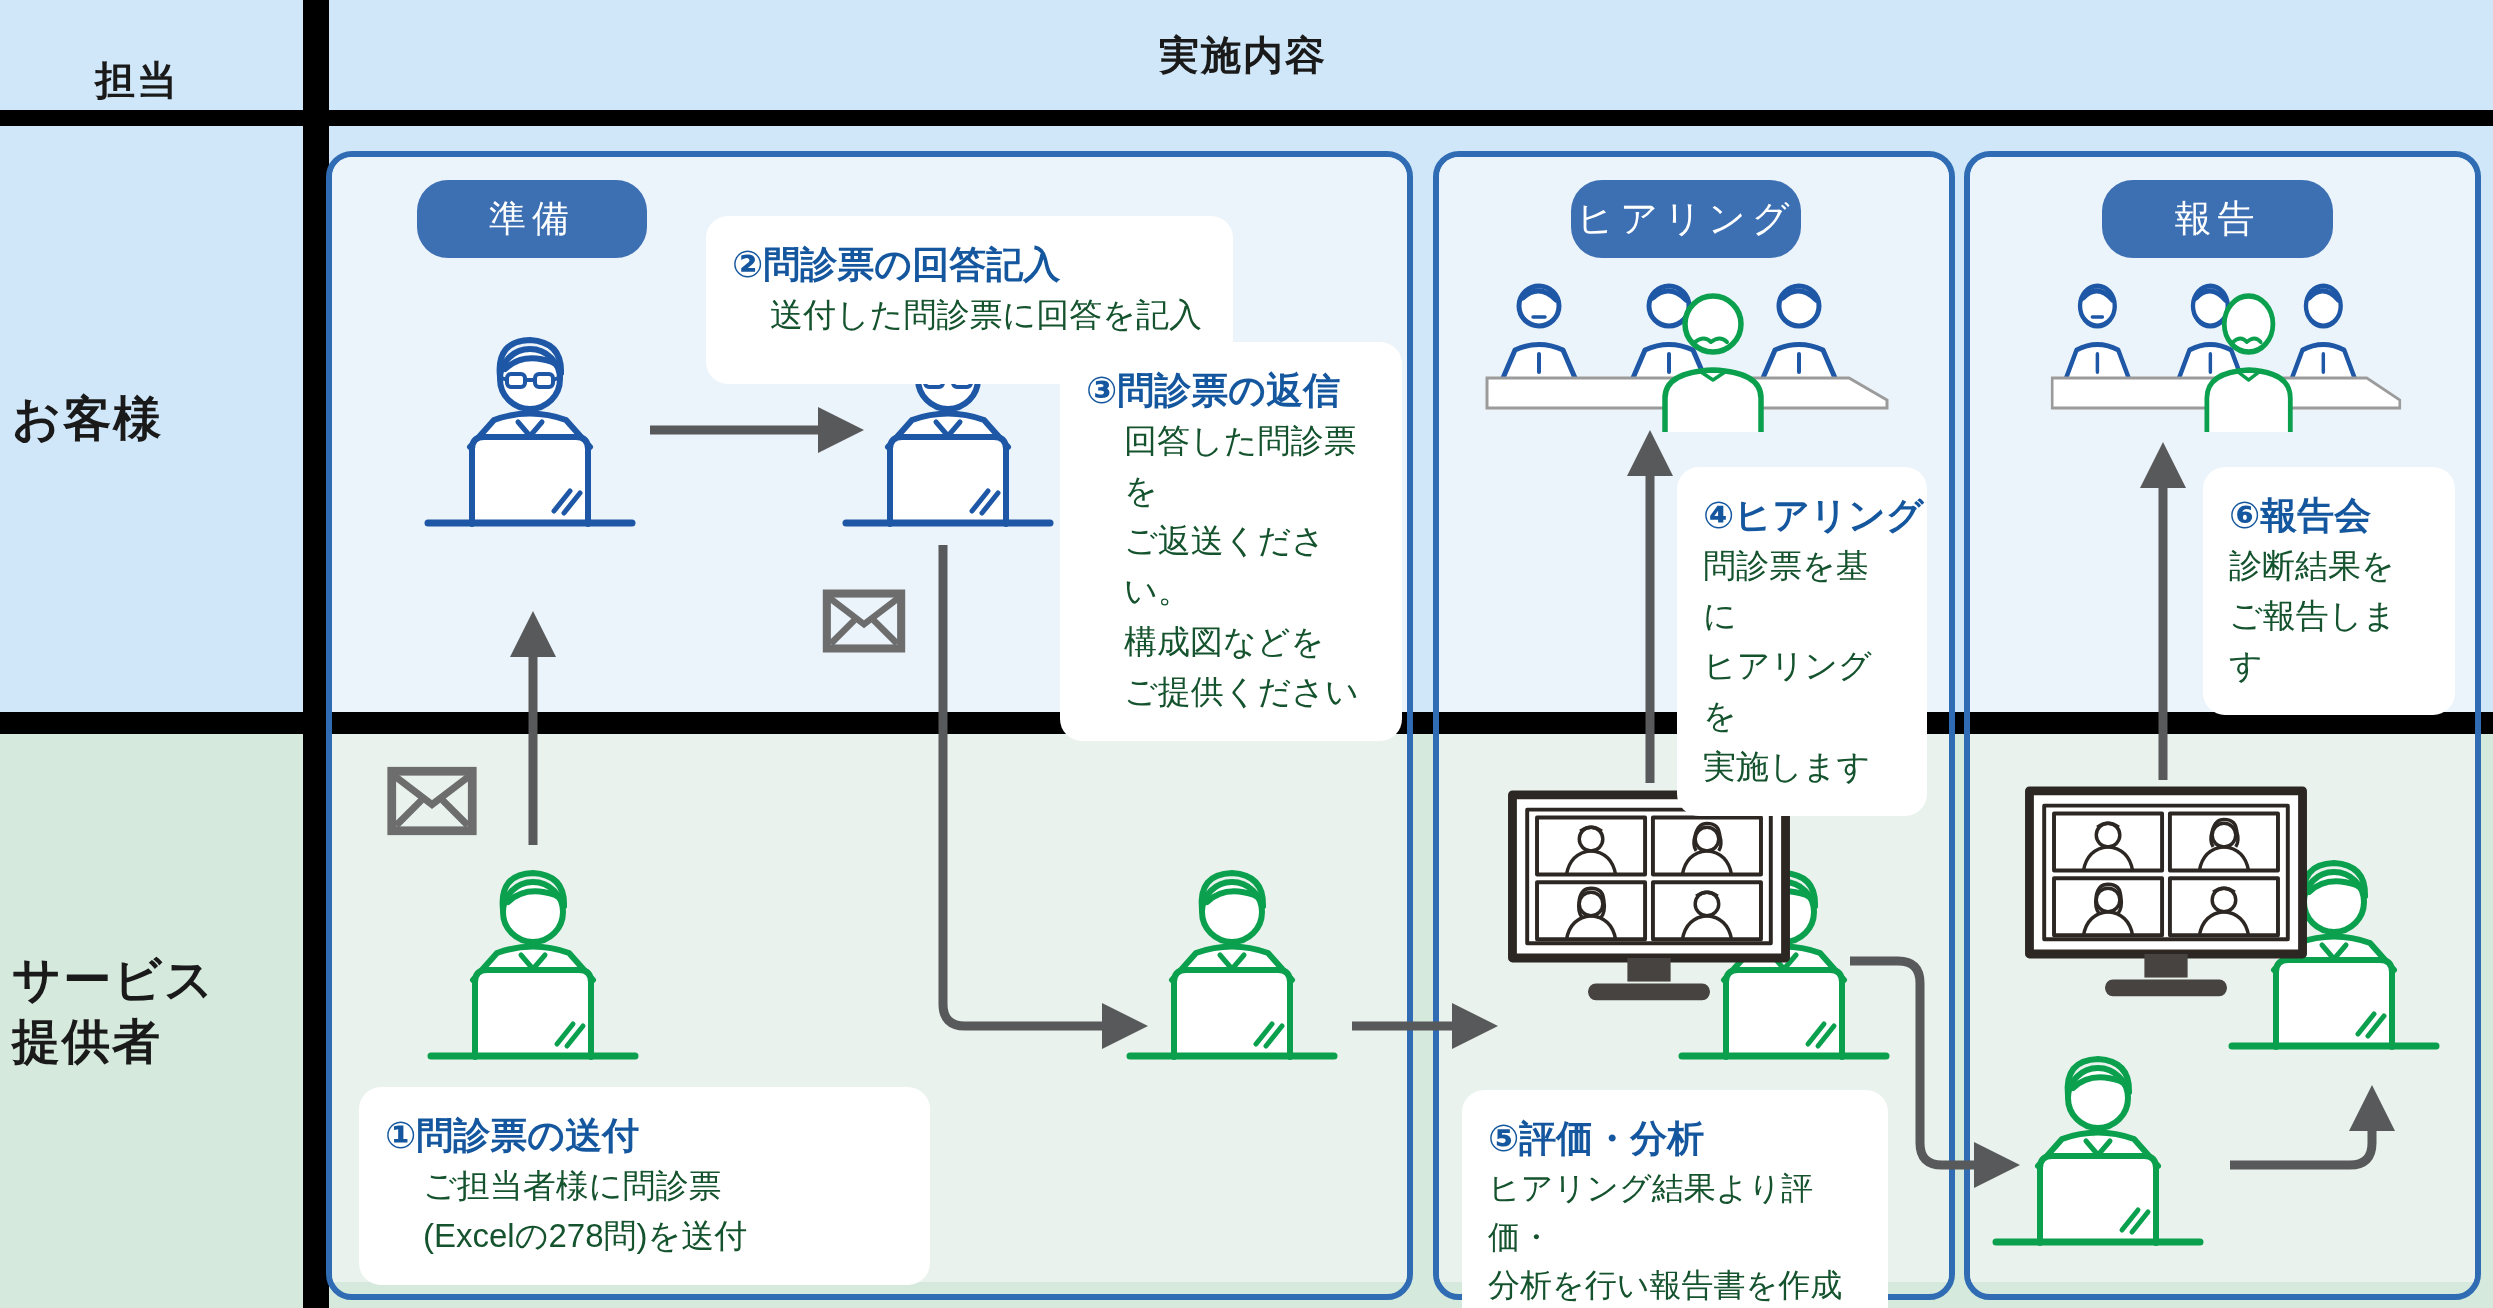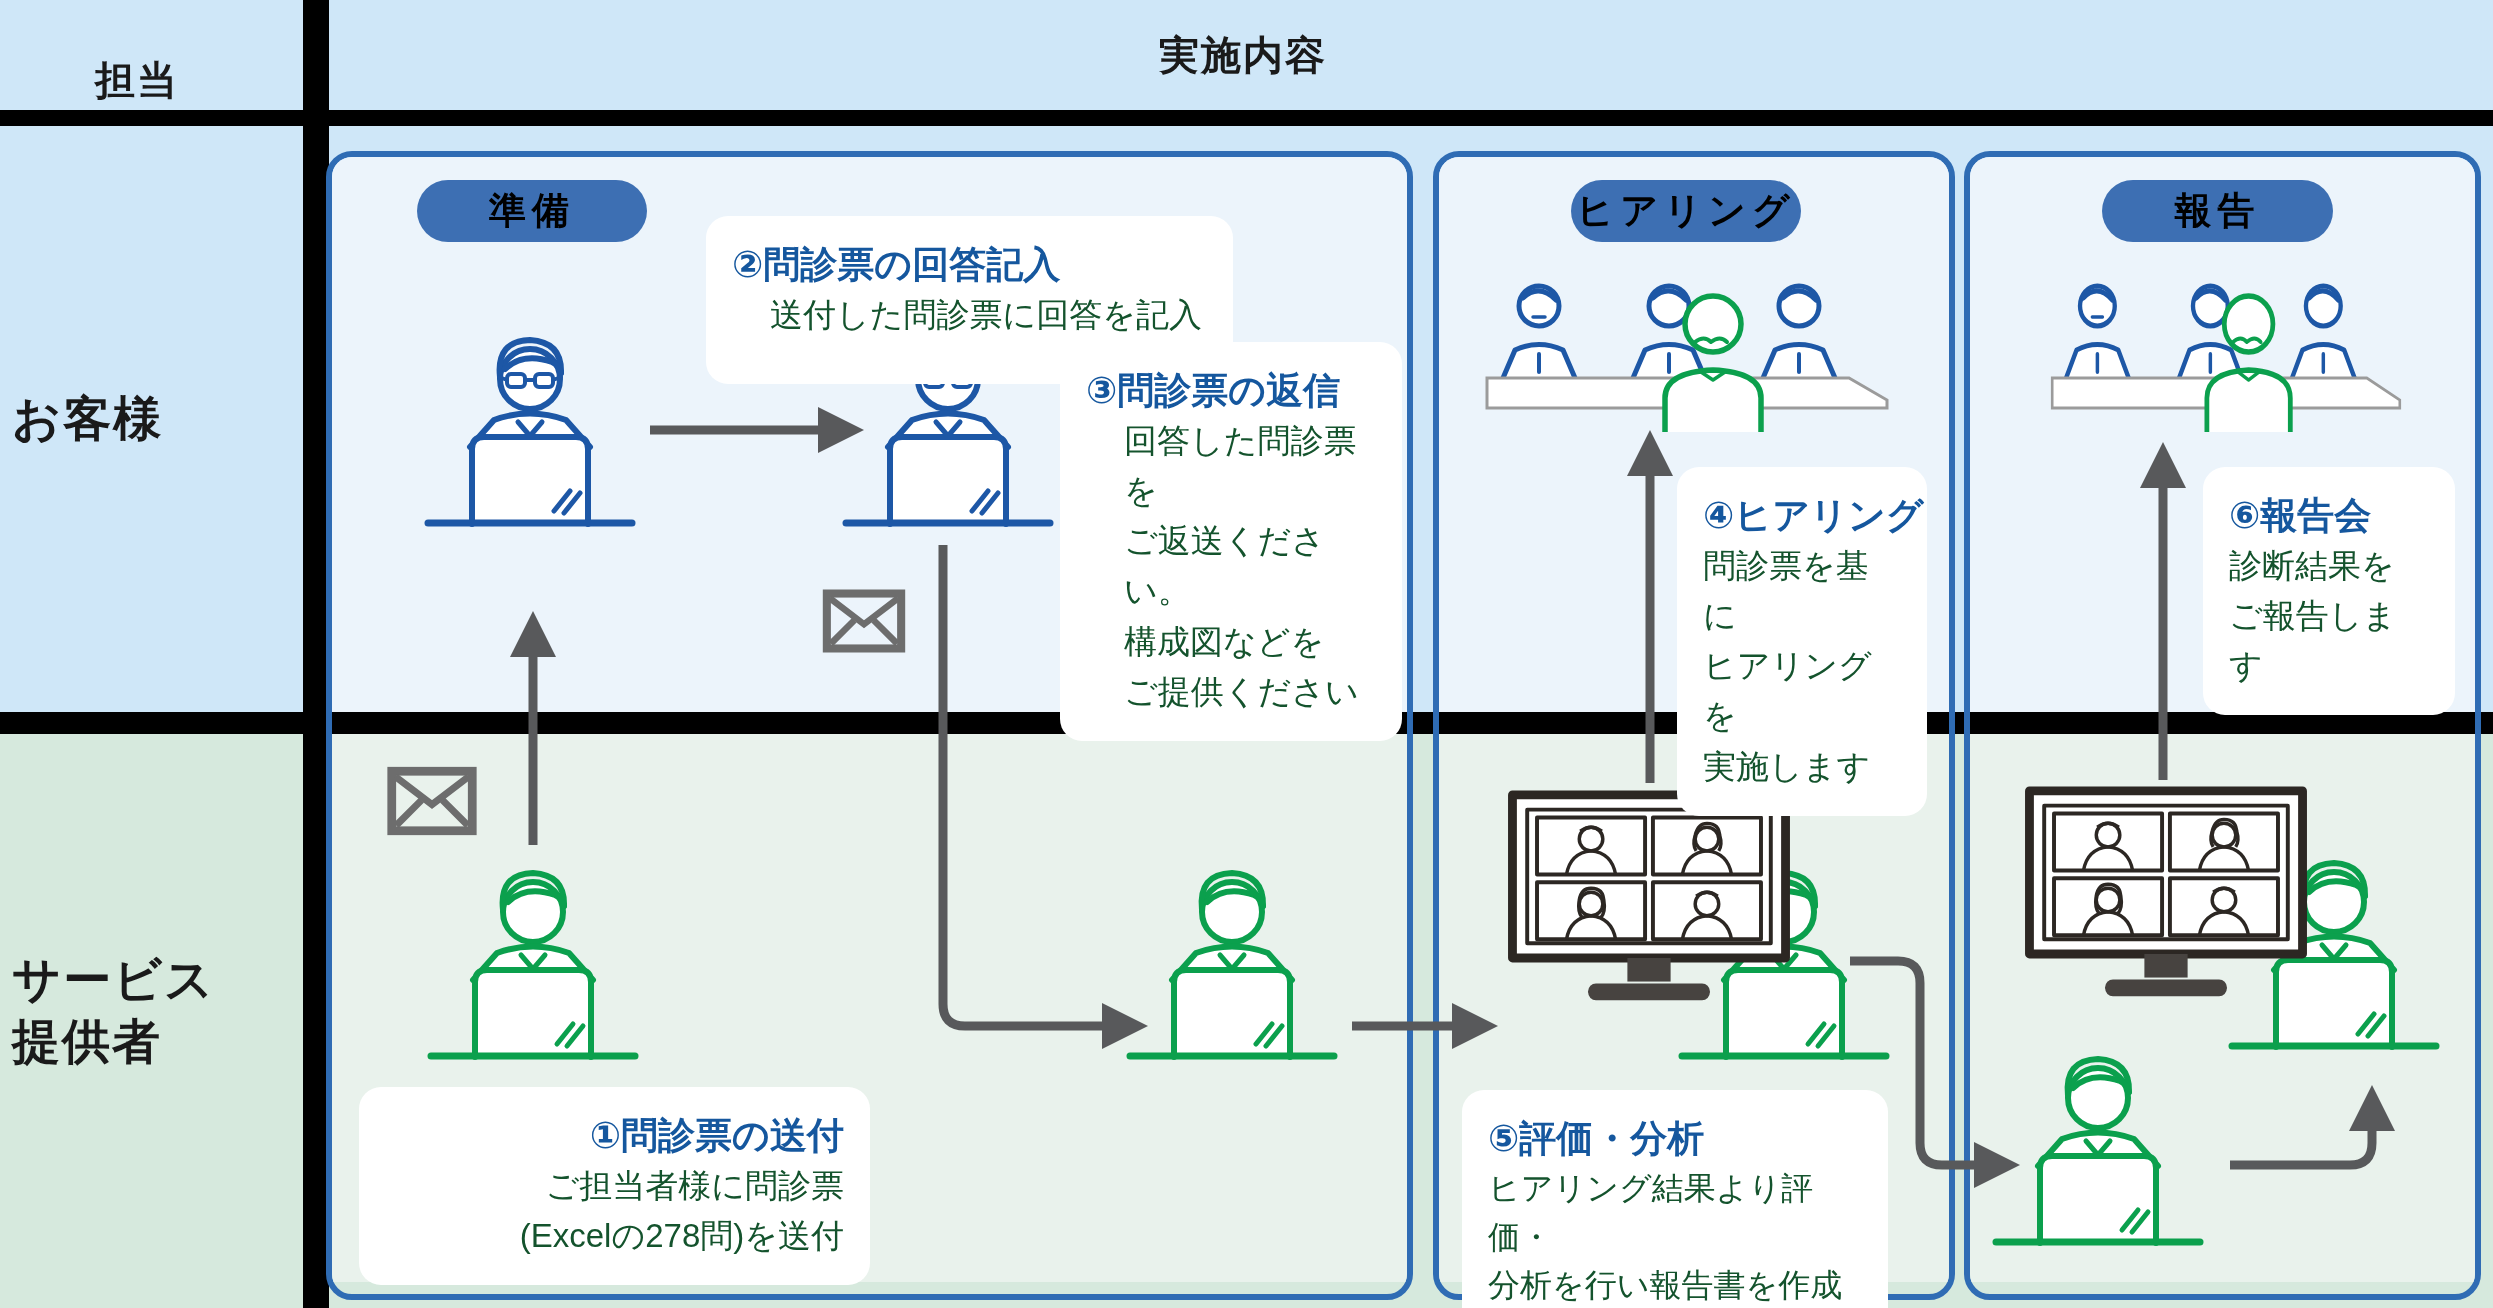--- a/index.html
+++ b/index.html
@@ -24,33 +24,33 @@
   .lab-cust{top:126px;height:586px;}
   .lab-prov{top:734px;height:554px;}
   
   .panel{border:6px solid #2f6cb4;border-radius:26px;overflow:hidden;}
   .p1{left:326px;top:151px;width:1075px;height:1137px;}
   .p2{left:1433px;top:151px;width:510px;height:1137px;}
   .p3{left:1964px;top:151px;width:505px;height:1137px;}
   .strip-top{position:absolute;left:0;top:0;width:100%;height:555px;background:#ecf4fb;}
   .strip-bot{position:absolute;left:0;top:577px;width:100%;height:548px;background:#e9f2ec;}
   
-  .badge{height:62px;background:#3d6fb3;border-radius:31px;color:#000000;
+  .badge{height:78px;background:#3d6fb3;border-radius:31px;color:#ffffff;
          display:flex;align-items:center;justify-content:center;
-         font-size:37px;font-weight:bold;letter-spacing:6px;}
+         font-size:37px;font-weight:normal;letter-spacing:6px;}
   .badge1{left:417px;top:180px;width:230px;}
   .badge2{left:1571px;top:180px;width:230px;}
   .badge3{left:2102px;top:180px;width:231px;}
   
   .ibox{background:#fff;border-radius:22px;padding:24px 26px;box-sizing:border-box;}
   .ibox .t{color:#15579e;font-weight:bold;font-size:37px;line-height:1.35;white-space:nowrap;}
   .ibox .b{color:#14532d;font-size:33px;line-height:1.52;}
   .ibox .b.sm{font-size:32px;}
   .ibox .b.ind{margin-left:38px;}
-  .bx1{left:359px;top:1087px;width:511px;min-height:185px;text-align:right;}
+  .bx1{left:359px;top:1087px;width:571px;min-height:185px;}
   .bx2{left:706px;top:216px;width:527px;min-height:168px;}
   .bx3{left:1060px;top:342px;width:342px;min-height:357px;}
   .bx4{left:1677px;top:467px;width:250px;min-height:216px;}
   .bx5{left:1462px;top:1090px;width:426px;min-height:153px;}
   .bx6{left:2203px;top:467px;width:252px;min-height:186px;}
   .ill{position:absolute;}
   .blue-p{color:#1d57a6;}
   .green-p{color:#0ba04d;}
   svg{display:block;}
 </style>

